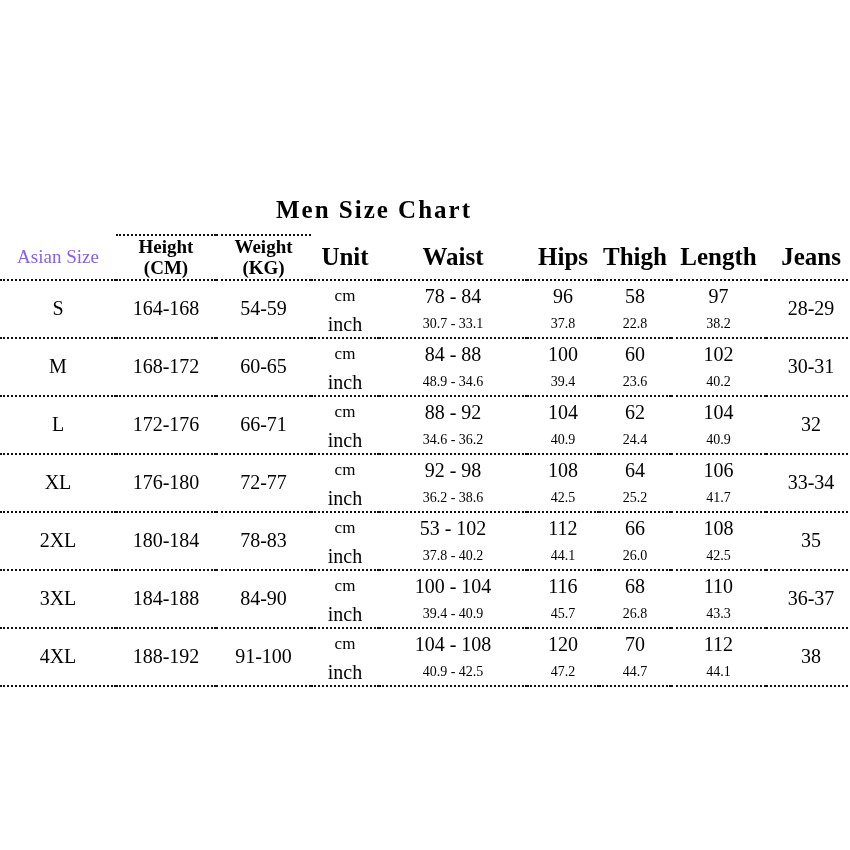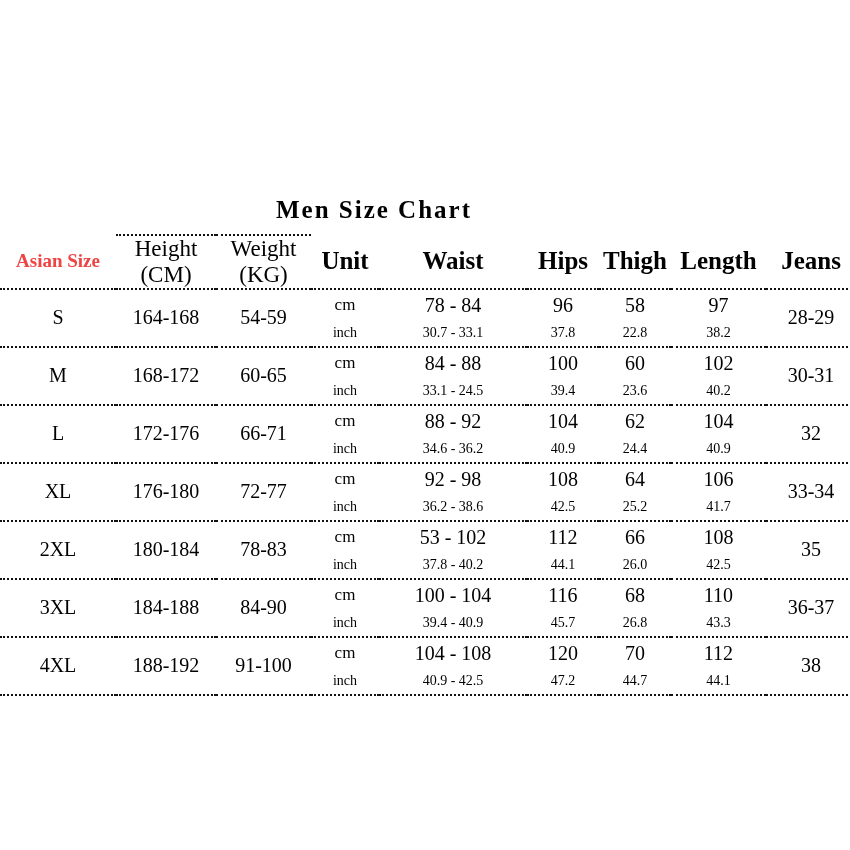--- a/index.html
+++ b/index.html
@@ -56,44 +56,44 @@
   .col-height { width: 100px; }
   .col-weight { width: 95px; }
   .col-unit { width: 68px; }
   .col-waist { width: 148px; }
   .col-hips { width: 72px; }
   .col-thigh { width: 72px; }
   .col-length { width: 95px; }
   .col-jeans { width: 90px; }
 
   .h-asian {
-    color: #ef4444;
+    color: #8b5cf6;
+    font-weight: normal;
+    font-size: 19px;
+  }
+  .h-std {
     font-weight: bold;
     font-size: 19px;
-  }
-  .h-std {
-    font-weight: normal;
-    font-size: 23px;
     line-height: 1.12;
   }
   .h-unit {
     font-weight: bold;
     font-size: 25px;
   }
   .cell-lg {
     font-size: 20px;
   }
   .cell-sm {
     font-size: 14px;
   }
   .unit-cm {
     font-size: 17px;
   }
   .unit-inch {
-    font-size: 14px;
+    font-size: 20px;
   }
   .dual {
     display: flex;
     flex-direction: column;
     height: 100%;
   }
   .dual .line-a {
     height: 30px;
     line-height: 30px;
   }
@@ -186,21 +186,21 @@
         <td class="cell-lg">60-65</td>
         <td>
             <div class="dual">
           <div class="line-a unit-cm">cm</div>
           <div class="line-b unit-inch">inch</div>
             </div>
           </td>
         <td>
             <div class="dual">
           <div class="line-a cell-lg">84 - 88</div>
-          <div class="line-b cell-sm">33.1 - 24.5</div>
+          <div class="line-b cell-sm">48.9 - 34.6</div>
             </div>
           </td>
         <td>
             <div class="dual">
           <div class="line-a cell-lg">100</div>
           <div class="line-b cell-sm">39.4</div>
             </div>
           </td>
         <td>
             <div class="dual">

